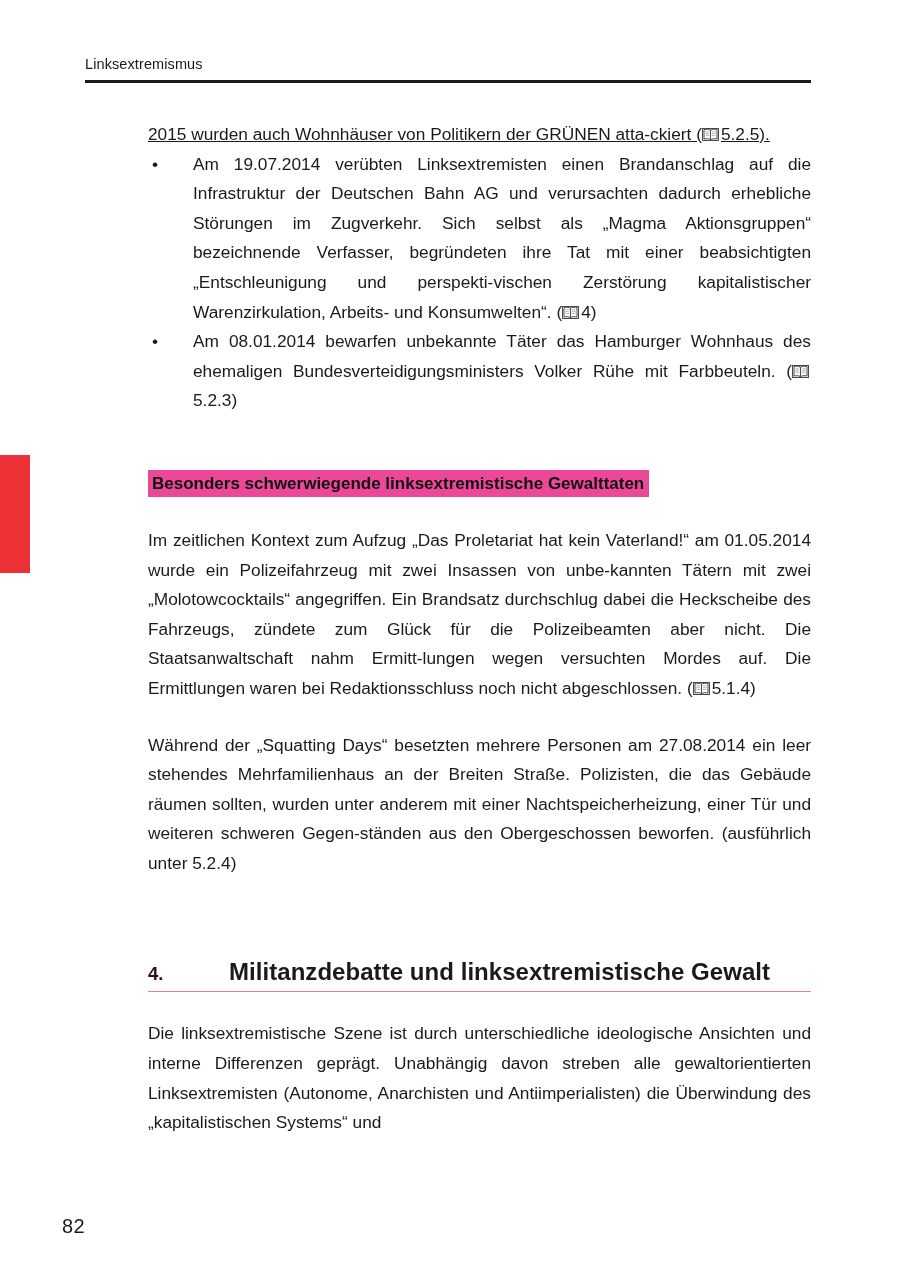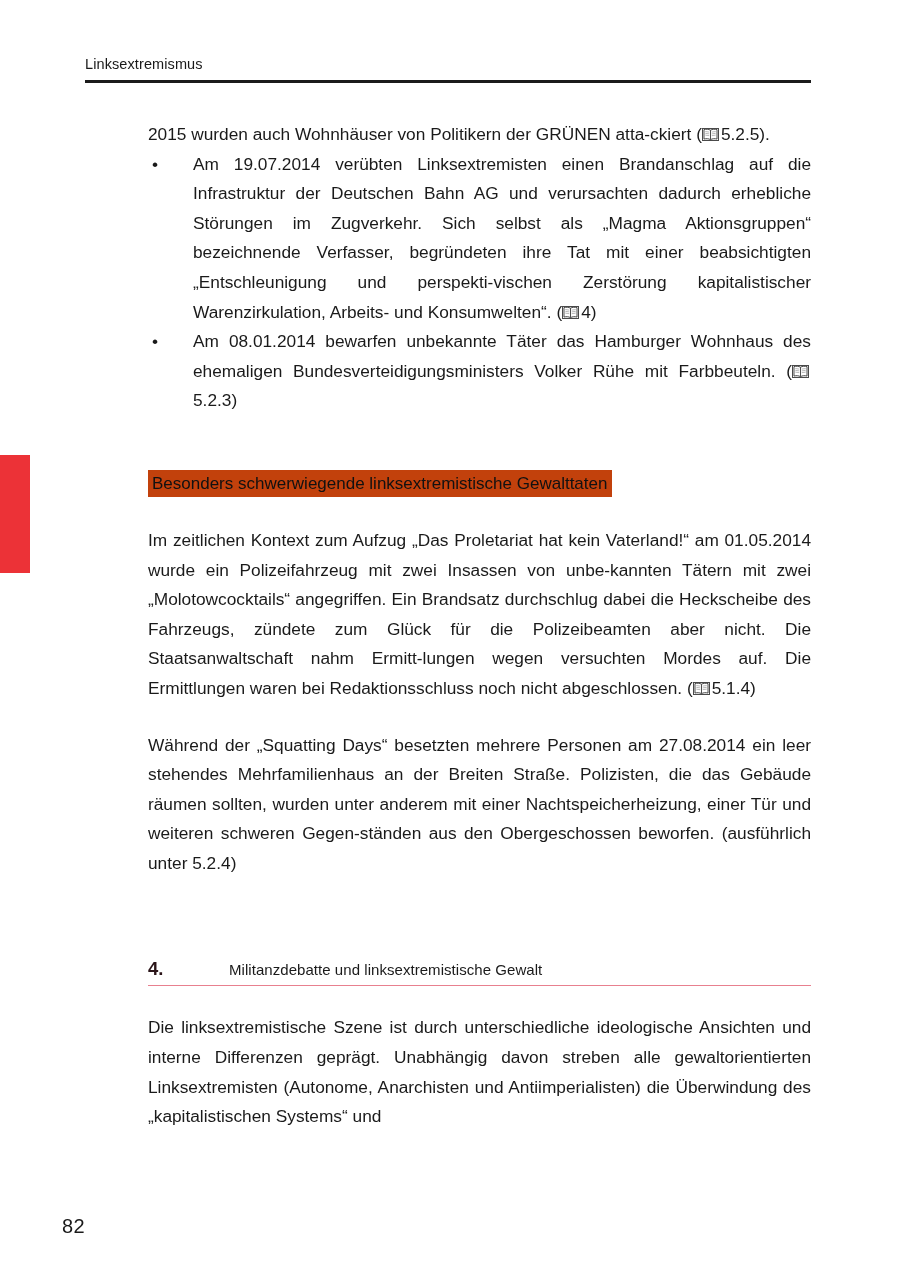--- a/index.html
+++ b/index.html
@@ -69,21 +69,21 @@
   p, .para {
     margin: 0;
     font-size: 17.3px;
     line-height: 29.6px;
     text-align: justify;
     text-justify: inter-word;
     color: #1a1a1a;
     hyphens: manual;
   }
 
-  .para.cont { text-indent: 0; }
+  .para.cont { text-indent: 0; text-decoration: underline; }
   .spacer-md { height: 27px; }
   .spacer-xl { height: 53px; }
 
   
   ul.bullets {
     margin: 0;
     padding: 0;
     list-style: none;
   }
   ul.bullets > li {
@@ -114,23 +114,23 @@
   }
   .book-icon svg { display: block; }
 
   
   .subhead-wrap {
     font-size: 0;
   }
   .subhead {
     display: inline;
     font-size: 17.0px;
-    font-weight: normal;
+    font-weight: bold;
     line-height: 30px;
-    background: #c2410c;
+    background: #ec4899;
     color: #111111;
     padding: 4px 5px 4px 4px;
     box-decoration-break: clone;
     -webkit-box-decoration-break: clone;
   }
 
   
   .section-head {
     position: relative;
     width: 663px;
@@ -141,22 +141,22 @@
   }
   .section-num {
     font-size: 18.5px;
     font-weight: bold;
     color: #2a1418;
     width: 81px;
     flex: 0 0 81px;
     letter-spacing: 0;
   }
   .section-title {
-    font-size: 15px;
-    font-weight: normal;
+    font-size: 24px;
+    font-weight: bold;
     color: #1a1a1a;
     letter-spacing: 0.05px;
   }
 
   
   .folio {
     position: absolute;
     left: 62px;
     top: 1215px;
     font-size: 20px;

